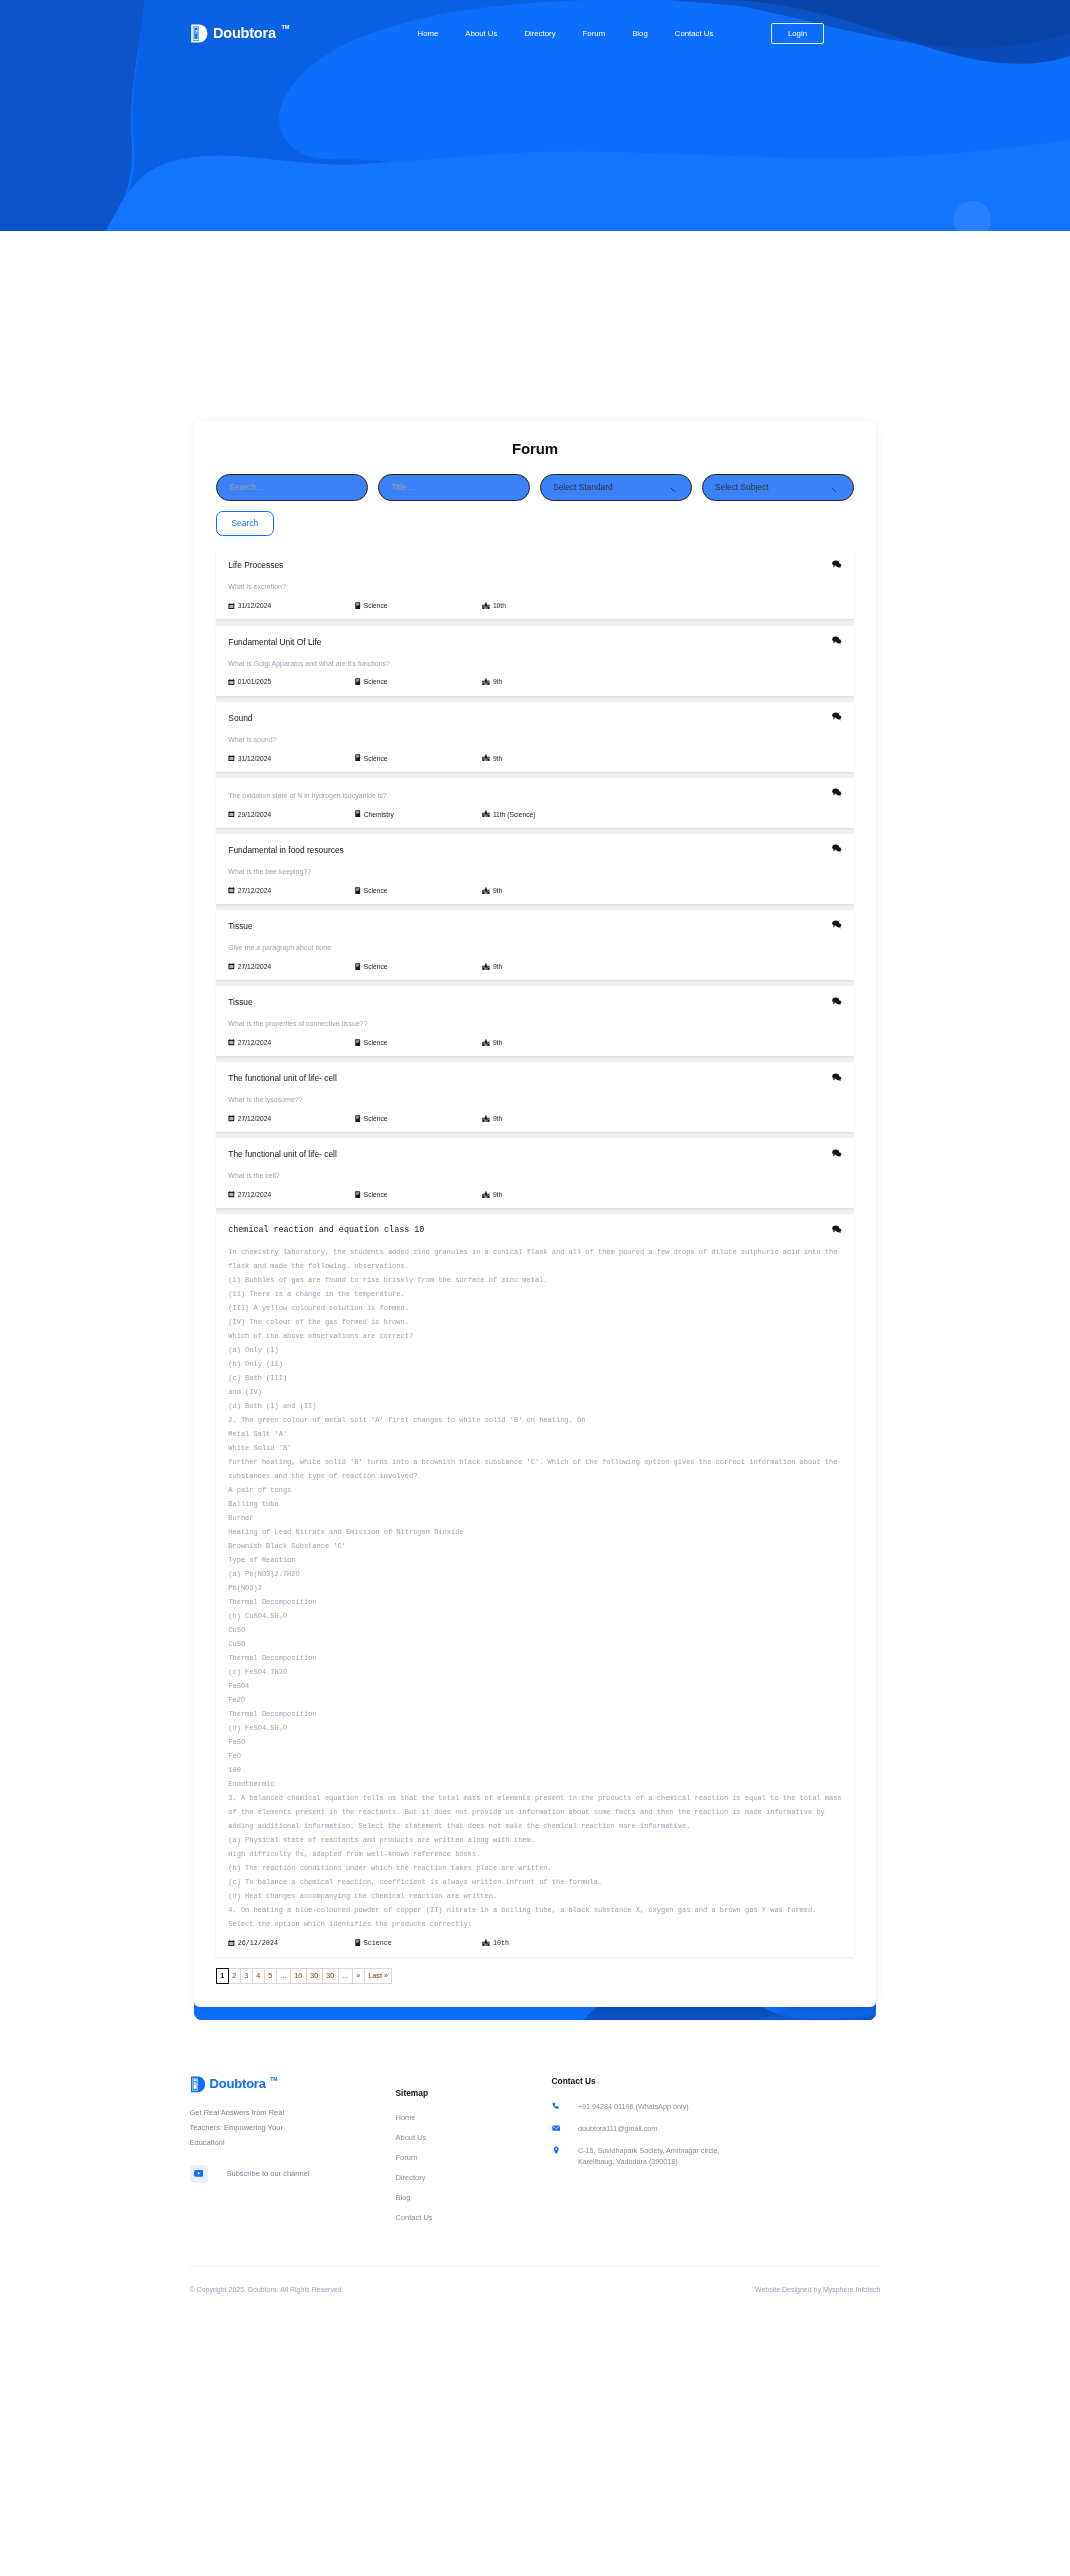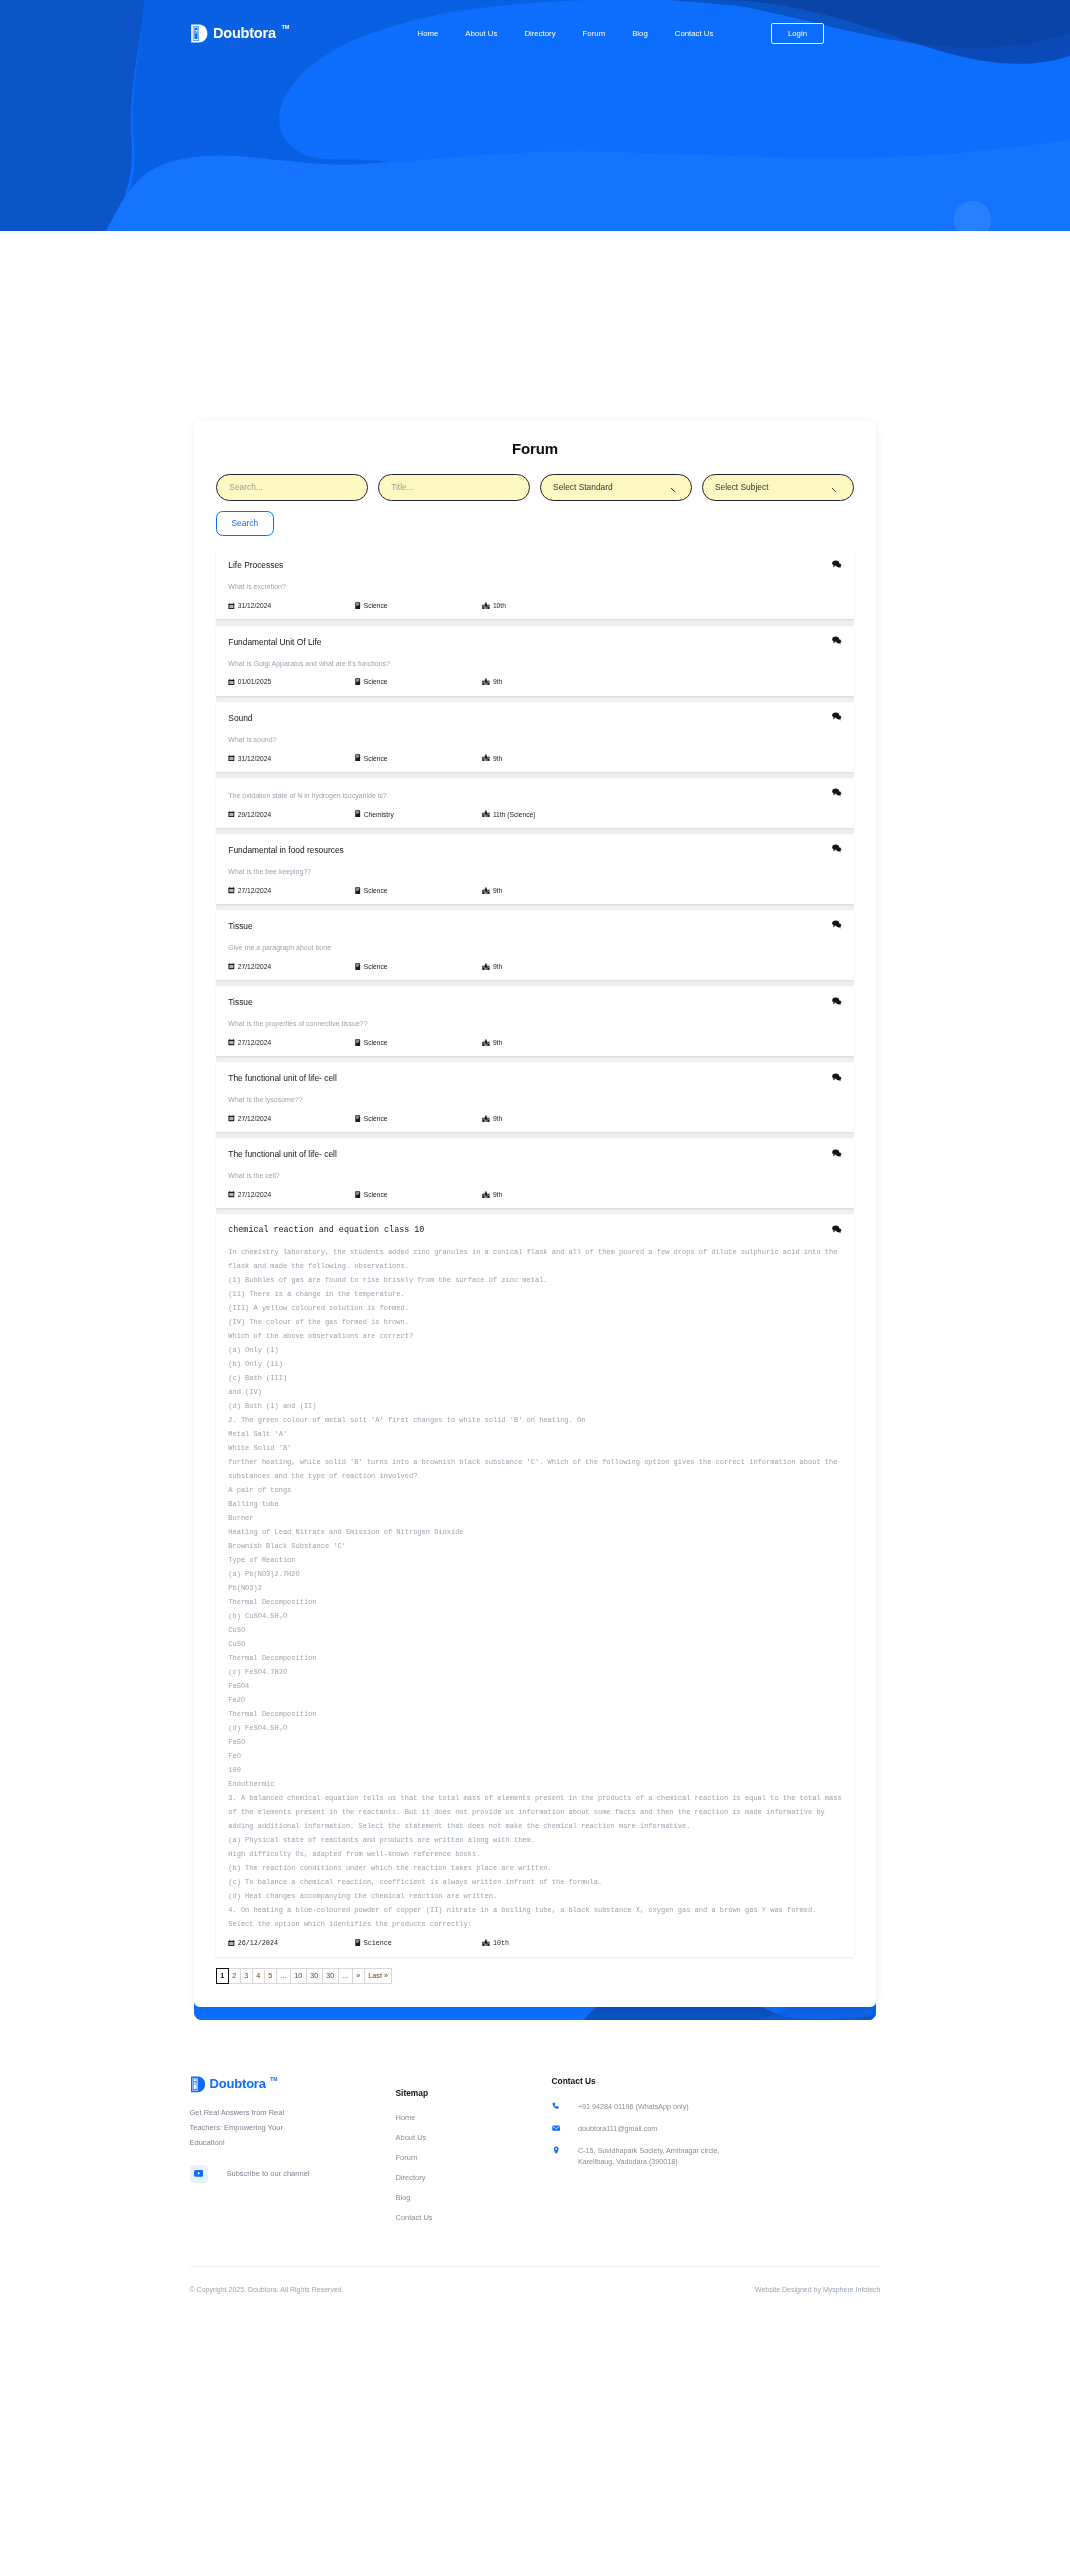--- a/index.html
+++ b/index.html
@@ -86,21 +86,21 @@
   }
   .filters { display: flex; gap: 9.5px; margin-bottom: 10px; }
   .filters input[type=text], .filters select {
     height: 27px;
     border: 0.6px solid #222;
     border-radius: 13.4px;
     padding: 0 12.3px;
     font-size: 8.4px;
     font-family: inherit;
     color: #333;
-    background: #fef9c3;
+    background: #3b82f6;
     width: 154px;
     outline: none;
   }
   .filters input::placeholder { color: #9aa0a6; }
   .filters select {
     appearance: none;
     -webkit-appearance: none;
     background-image:
       linear-gradient(45deg, transparent 49%, #333 50%, #333 56%, transparent 57%),
       linear-gradient(-45deg, transparent 49%, #333 50%, #333 56%, transparent 57%);

